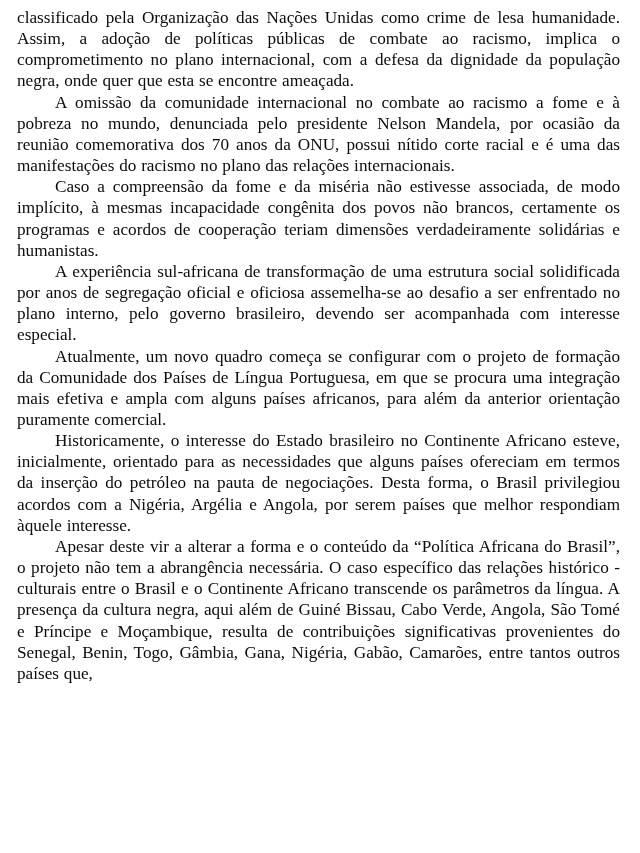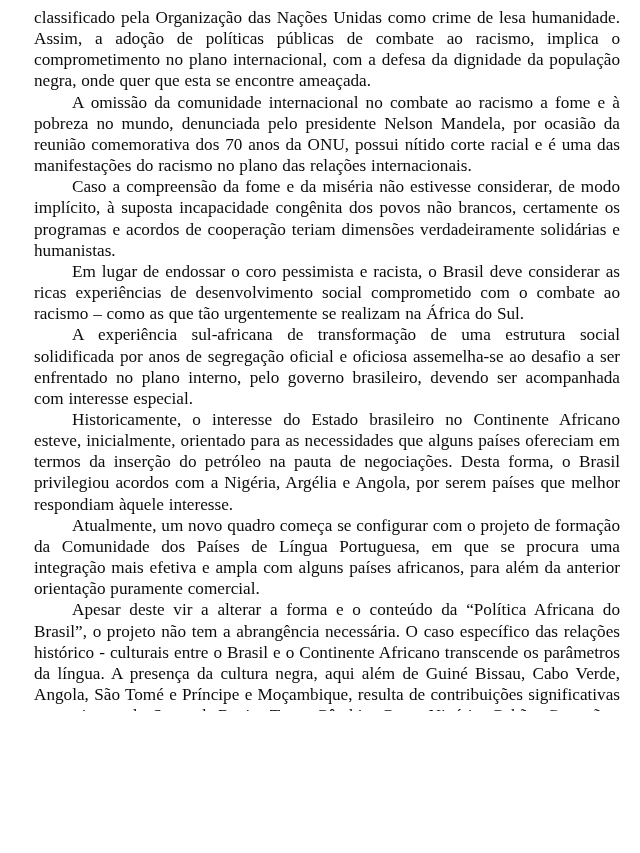--- a/index.html
+++ b/index.html
@@ -6,21 +6,21 @@
     margin: 0;
     padding: 0;
     background: #ffffff;
   }
   .page {
     position: relative;
     width: 640px;
     height: 711px;
     box-sizing: border-box;
     background: #ffffff;
-    padding: 7px 20px 0 34px;
+    padding: 7px 20px 0 17px;
     overflow: hidden;
     font-family: "Liberation Serif", "DejaVu Serif", serif;
     font-size: 17.2px;
     line-height: 21.15px;
     color: #0b0b0b;
   }
   .para {
     margin: 0;
     text-align: justify;
     text-justify: inter-word;
@@ -30,19 +30,18 @@
   .para.continued {
     text-indent: 0;
   }
 </style>
 </head>
 <body>
 
 <div class="page">
   <p class="para continued">classificado pela Organização das Nações Unidas como crime de lesa humanidade. Assim, a adoção de políticas públicas de combate ao racismo, implica o comprometimento no plano internacional, com a defesa da dignidade da população negra, onde quer que esta se encontre ameaçada.</p>
   <p class="para">A omissão da comunidade internacional no combate ao racismo a fome e à pobreza no mundo, denunciada pelo presidente Nelson Mandela, por ocasião da reunião comemorativa dos 70 anos da ONU, possui nítido corte racial e é uma das manifestações do racismo no plano das relações internacionais.</p>
-  <p class="para">Caso a compreensão da fome e da miséria não estivesse considerar, de modo implícito, à suposta incapacidade congênita dos povos não brancos, certamente os programas e acordos de cooperação teriam dimensões verdadeiramente solidárias e humanistas.</p>
-  <p class="para">Em lugar de endossar o coro pessimista e racista, o Brasil deve considerar as ricas experiências de desenvolvimento social comprometido com o combate ao racismo – como as que tão urgentemente se realizam na África do Sul.</p>
+  <p class="para">Caso a compreensão da fome e da miséria não estivesse associada, de modo implícito, à mesmas incapacidade congênita dos povos não brancos, certamente os programas e acordos de cooperação teriam dimensões verdadeiramente solidárias e humanistas.</p>
   <p class="para">A experiência sul-africana de transformação de uma estrutura social solidificada por anos de segregação oficial e oficiosa assemelha-se ao desafio a ser enfrentado no plano interno, pelo governo brasileiro, devendo ser acompanhada com interesse especial.</p>
+  <p class="para">Atualmente, um novo quadro começa se configurar com o projeto de formação da Comunidade dos Países de Língua Portuguesa, em que se procura uma integração mais efetiva e ampla com alguns países africanos, para além da anterior orientação puramente comercial.</p>
   <p class="para">Historicamente, o interesse do Estado brasileiro no Continente Africano esteve, inicialmente, orientado para as necessidades que alguns países ofereciam em termos da inserção do petróleo na pauta de negociações. Desta forma, o Brasil privilegiou acordos com a Nigéria, Argélia e Angola, por serem países que melhor respondiam àquele interesse.</p>
-  <p class="para">Atualmente, um novo quadro começa se configurar com o projeto de formação da Comunidade dos Países de Língua Portuguesa, em que se procura uma integração mais efetiva e ampla com alguns países africanos, para além da anterior orientação puramente comercial.</p>
   <p class="para">Apesar deste vir a alterar a forma e o conteúdo da “Política Africana do Brasil”, o projeto não tem a abrangência necessária. O caso específico das relações histórico - culturais entre o Brasil e o Continente Africano transcende os parâmetros da língua. A presença da cultura negra, aqui além de Guiné Bissau, Cabo Verde, Angola, São Tomé e Príncipe e Moçambique, resulta de contribuições significativas provenientes do Senegal, Benin, Togo, Gâmbia, Gana, Nigéria, Gabão, Camarões, entre tantos outros países que,</p>
 </div>
 
 </body></html>

